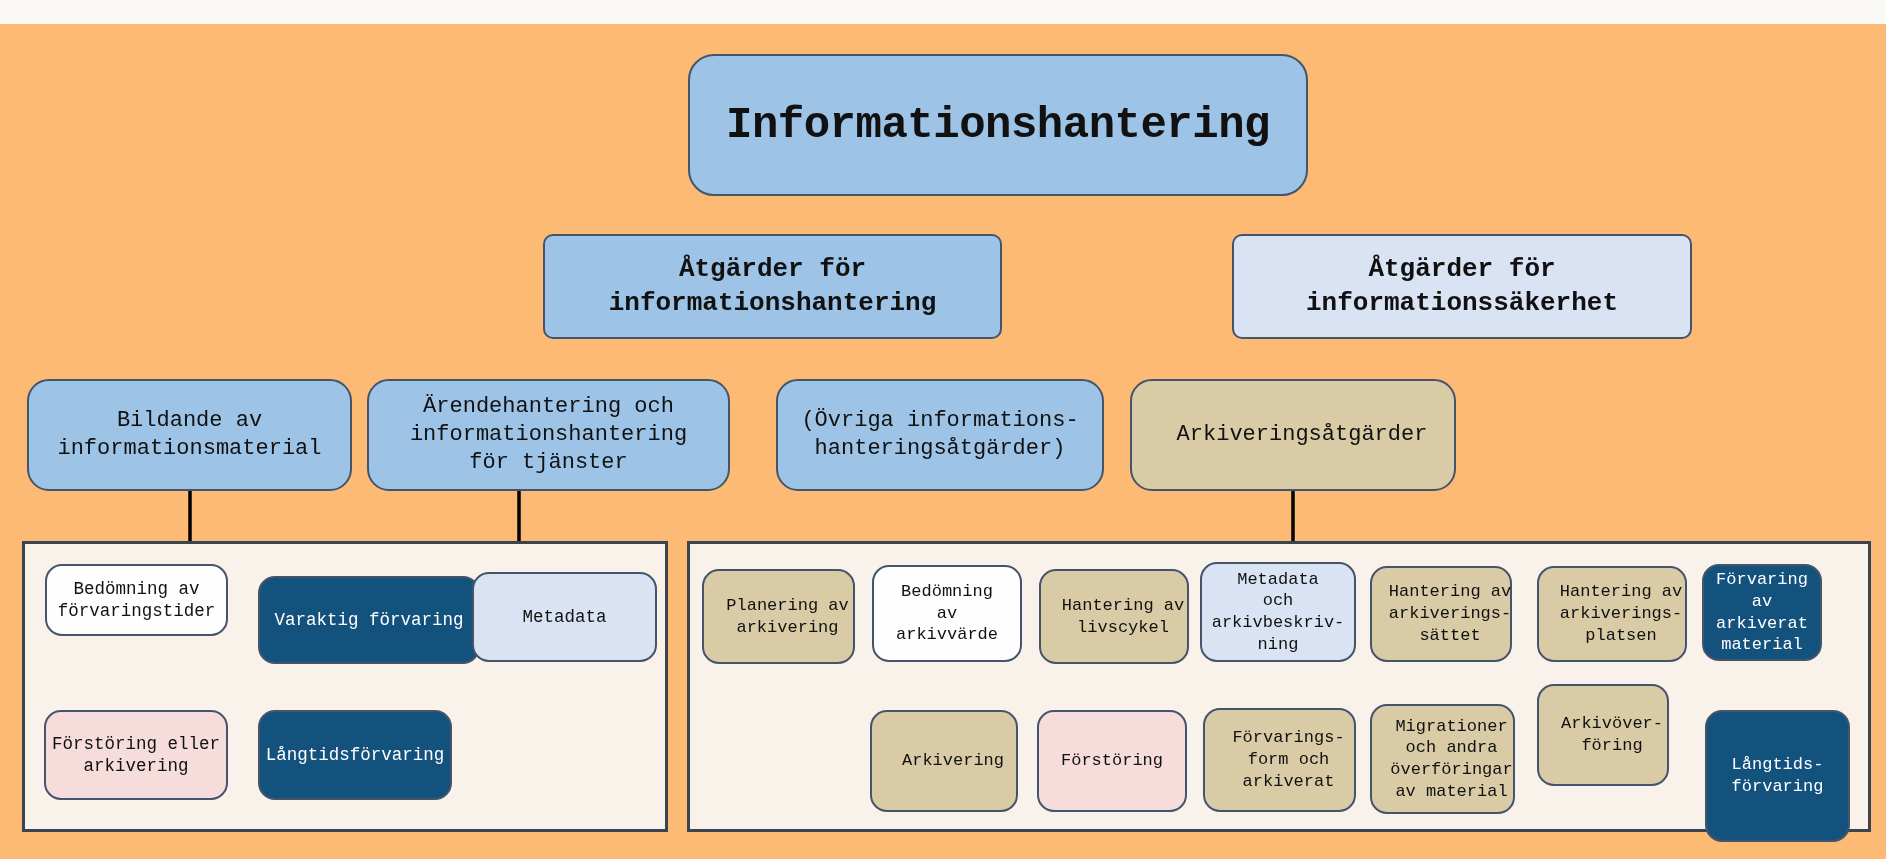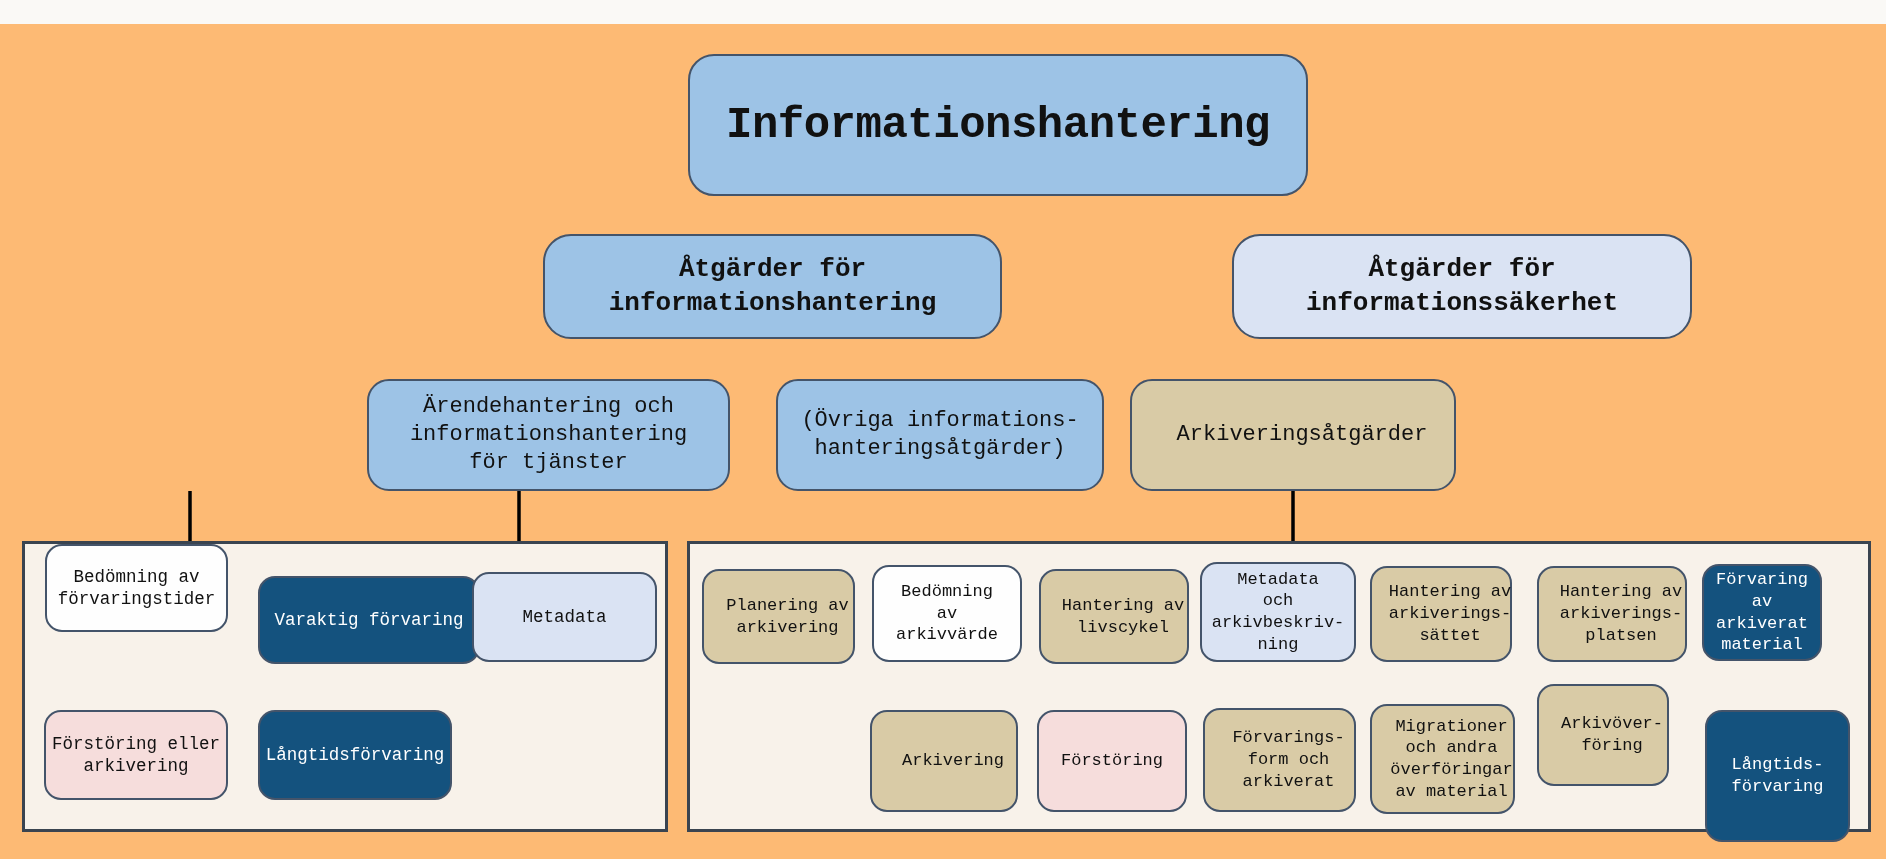--- a/index.html
+++ b/index.html
@@ -8,21 +8,21 @@
     background:#fdba74;
     font-family:Liberation Mono, monospace;color:#111;margin-top:24px;
   }
   .edges{position:absolute;left:0;top:0;pointer-events:none;}
   .node{
     position:absolute;display:flex;align-items:center;justify-content:center;
     text-align:center;white-space:pre-line;box-sizing:border-box;
     border:2.5px solid #44546A;border-radius:20px;line-height:1.28;
   }
   .lvl1{border-radius:26px;font-size:44px;font-weight:700;letter-spacing:-.5px;}
-  .lvl2{border-radius:28px;font-size:26px;font-weight:700;}
+  .lvl2{border-radius:10px;font-size:26px;font-weight:700;}
   .lvl3{border-radius:22px;font-size:22px;}
   .leaf{border-radius:17px;font-size:17.5px;}
   .leaf-sm{border-radius:17px;font-size:17px;}
   .v-blue{background:#9DC3E6;}
   .v-pale{background:#DAE3F3;}
   .v-tan{background:#D9CBA6;padding-left:18px;}
   .v-dark{background:#14527E;color:#FFFFFF;}
   .v-pink{background:#F6DDDC;}
   .v-white{background:#FEFEFE;}
   .panel{
@@ -57,30 +57,32 @@
     </g>
   </svg>
 
   <div class="node lvl1 v-blue" style="left:688px;top:30px;width:620px;height:142px">Informationshantering</div>
 
   <div class="node lvl2 v-blue" style="left:543px;top:210px;width:459px;height:105px">Åtgärder för
 informationshantering</div>
   <div class="node lvl2 v-pale" style="left:1232px;top:210px;width:460px;height:105px">Åtgärder för
 informationssäkerhet</div>
 
+  <div class="node lvl3 v-blue" style="left:27px;top:355px;width:325px;height:112px">Bildande av
+informationsmaterial</div>
   <div class="node lvl3 v-blue" style="left:367px;top:355px;width:363px;height:112px">Ärendehantering och
 informationshantering
 för tjänster</div>
   <div class="node lvl3 v-blue" style="left:776px;top:355px;width:328px;height:112px">(Övriga informations-
 hanteringsåtgärder)</div>
   <div class="node lvl3 v-tan" style="left:1130px;top:355px;width:326px;height:112px">Arkiveringsåtgärder</div>
 
   <div class="panel" style="left:22px;top:517px;width:646px;height:291px"></div>
 
-  <div class="node leaf v-white" style="left:45px;top:520px;width:183px;height:88px">Bedömning av
+  <div class="node leaf v-white" style="left:45px;top:540px;width:183px;height:72px">Bedömning av
 förvaringstider</div>
   <div class="node leaf v-dark" style="left:258px;top:552px;width:222px;height:88px">Varaktig förvaring</div>
   <div class="node leaf v-pale" style="left:472px;top:548px;width:185px;height:90px">Metadata</div>
   <div class="node leaf v-pink" style="left:44px;top:686px;width:184px;height:90px">Förstöring eller
 arkivering</div>
   <div class="node leaf v-dark" style="left:258px;top:686px;width:194px;height:90px">Långtidsförvaring</div>
 
   <div class="panel" style="left:687px;top:517px;width:1184px;height:291px"></div>
 
   <div class="node leaf-sm v-tan" style="left:702px;top:545px;width:153px;height:95px">Planering av

